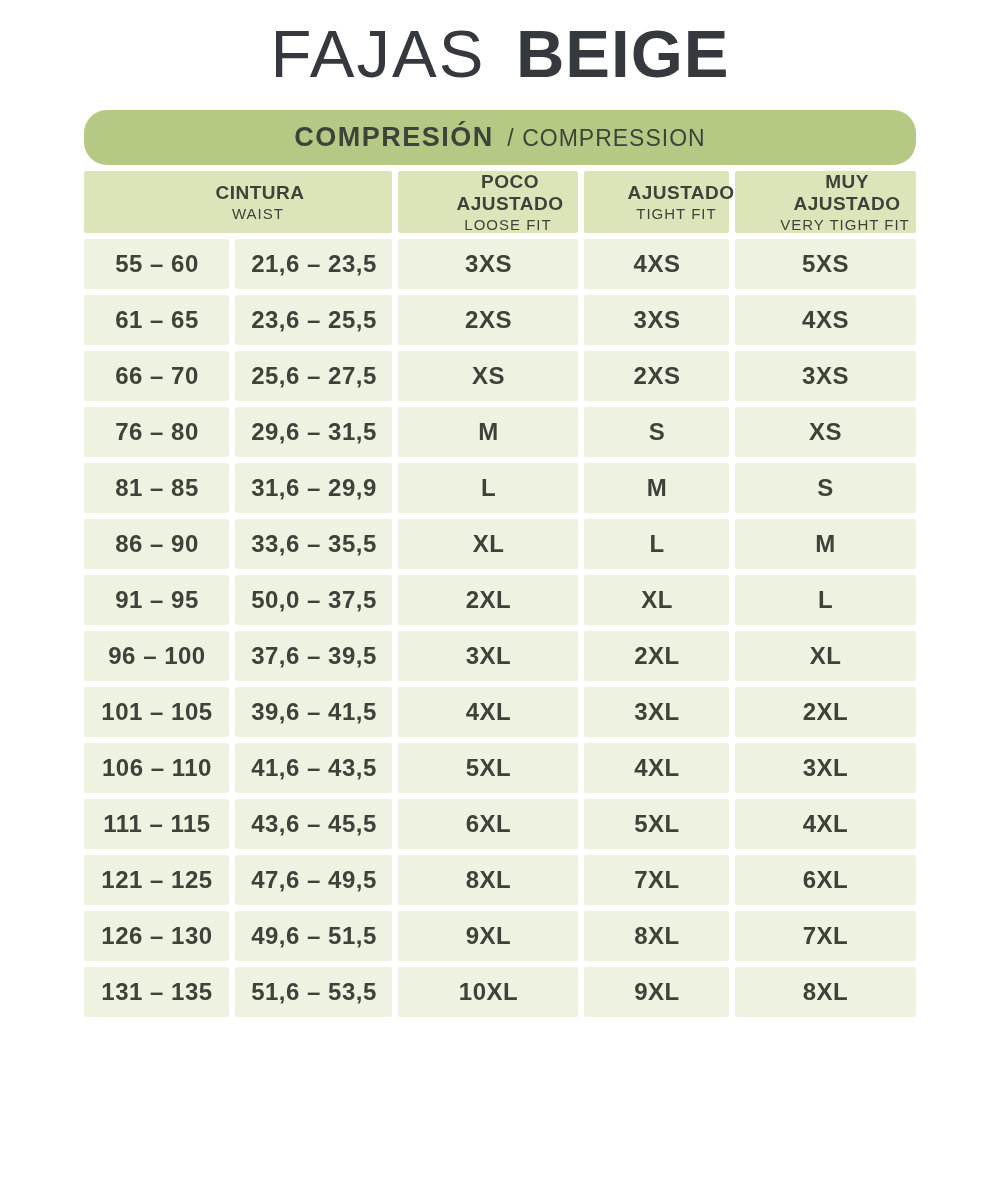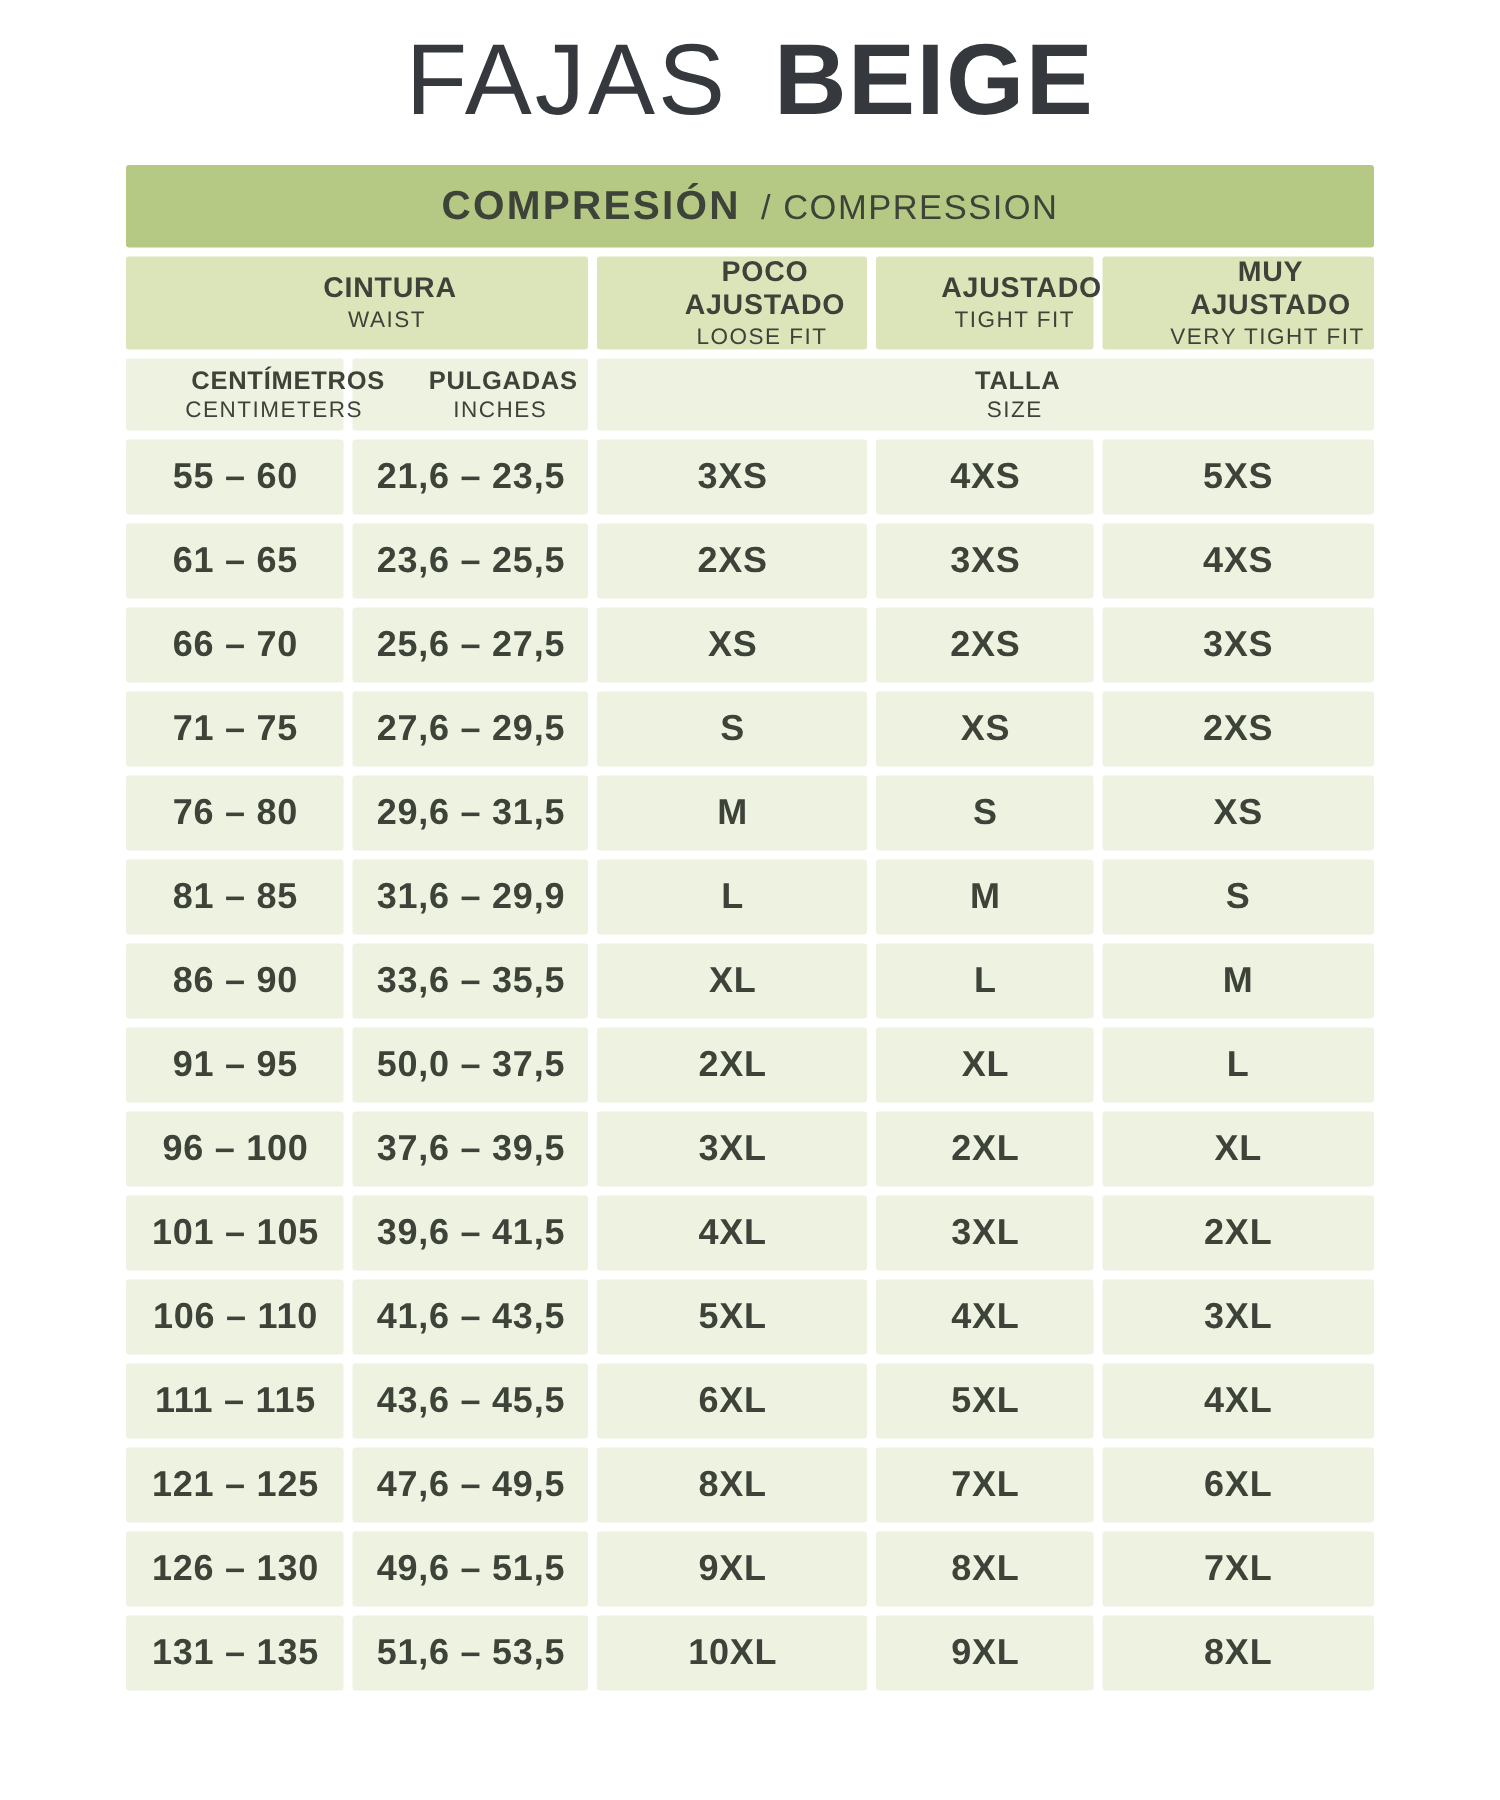--- a/index.html
+++ b/index.html
@@ -36,20 +36,21 @@
     vertical-align: middle;
     border-radius: 2px;
     padding: 0;
   }
 
   .banner-cell {
     background: var(--banner-bg, #b5c985);
     height: 55px;
     font-size: 27px;
     color: var(--text, #3d4338);
+    border-radius: 23px;
   }
   .banner-bold { font-weight: 700; letter-spacing: 1.5px; }
   .banner-rest { font-weight: 400; font-size: 23px; letter-spacing: 1px; margin-left: 6px; }
 
   .group-cell {
     background: var(--header-bg, #dce5ba);
     height: 52px;
   }
   .sub-cell {
     background: var(--cell-bg, #eef2e1);
@@ -116,34 +117,20 @@
         </td>
         <td class="group-cell">
           <span class="label-main">AJUSTADO</span>
           <span class="label-sub">TIGHT FIT</span>
         </td>
         <td class="group-cell">
           <span class="label-main">MUY AJUSTADO</span>
           <span class="label-sub">VERY TIGHT FIT</span>
         </td>
       </tr>
-      <tr>
-        <td class="sub-cell">
-          <span class="label-main">CENTÍMETROS</span>
-          <span class="label-sub">CENTIMETERS</span>
-        </td>
-        <td class="sub-cell">
-          <span class="label-main">PULGADAS</span>
-          <span class="label-sub">INCHES</span>
-        </td>
-        <td class="sub-cell" colspan="3">
-          <span class="label-main">TALLA</span>
-          <span class="label-sub">SIZE</span>
-        </td>
-      </tr>
     </thead>
     <tbody>
         <tr>
           <td class="cell">55 – 60</td>
           <td class="cell">21,6 – 23,5</td>
           <td class="cell">3XS</td>
           <td class="cell">4XS</td>
           <td class="cell">5XS</td>
         </tr>
         <tr>
@@ -154,27 +141,20 @@
           <td class="cell">4XS</td>
         </tr>
         <tr>
           <td class="cell">66 – 70</td>
           <td class="cell">25,6 – 27,5</td>
           <td class="cell">XS</td>
           <td class="cell">2XS</td>
           <td class="cell">3XS</td>
         </tr>
         <tr>
-          <td class="cell">71 – 75</td>
-          <td class="cell">27,6 – 29,5</td>
-          <td class="cell">S</td>
-          <td class="cell">XS</td>
-          <td class="cell">2XS</td>
-        </tr>
-        <tr>
           <td class="cell">76 – 80</td>
           <td class="cell">29,6 – 31,5</td>
           <td class="cell">M</td>
           <td class="cell">S</td>
           <td class="cell">XS</td>
         </tr>
         <tr>
           <td class="cell">81 – 85</td>
           <td class="cell">31,6 – 29,9</td>
           <td class="cell">L</td>

